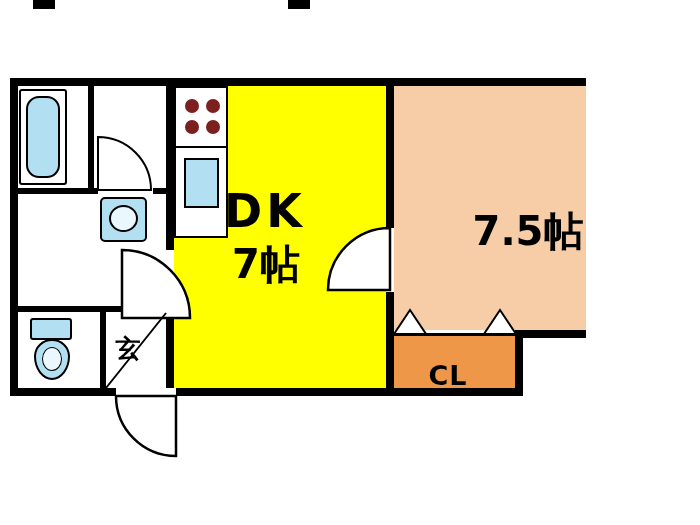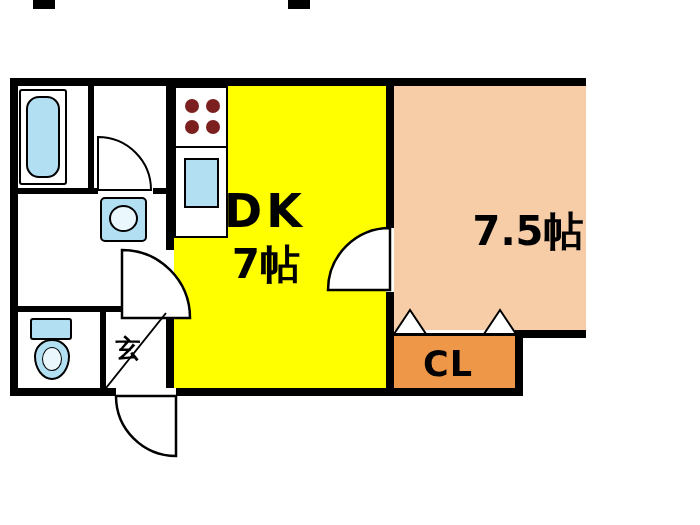--- a/index.html
+++ b/index.html
@@ -76,17 +76,17 @@
     <path d="M 394 334 L 410 310 L 426 334 Z" fill="#ffffff" stroke="#000000" stroke-width="2"></path>
     <path d="M 484 334 L 500 310 L 516 334 Z" fill="#ffffff" stroke="#000000" stroke-width="2"></path>
     <line x1="106" y1="388" x2="166" y2="313" stroke="#000000" stroke-width="2"></line>
   </svg>
 
   <div class="label" style="left:185px;top:188px;width:160px;font-size:46px;letter-spacing:4px;">DK</div>
   <div class="label" style="left:186px;top:244px;width:160px;font-size:40px;">7帖</div>
 
   <div class="label" style="left:428px;top:211px;width:200px;font-size:40px;">7.5帖</div>
 
-  <div class="label" style="left:398px;top:347px;width:100px;font-size:35px;letter-spacing:1px;">CL</div>
+  <div class="label" style="left:398px;top:362px;width:100px;font-size:27px;letter-spacing:1px;">CL</div>
 
   <div class="label" style="left:106px;top:336px;width:44px;font-size:25px;">玄</div>
 
 </div>
 
 </body></html>

